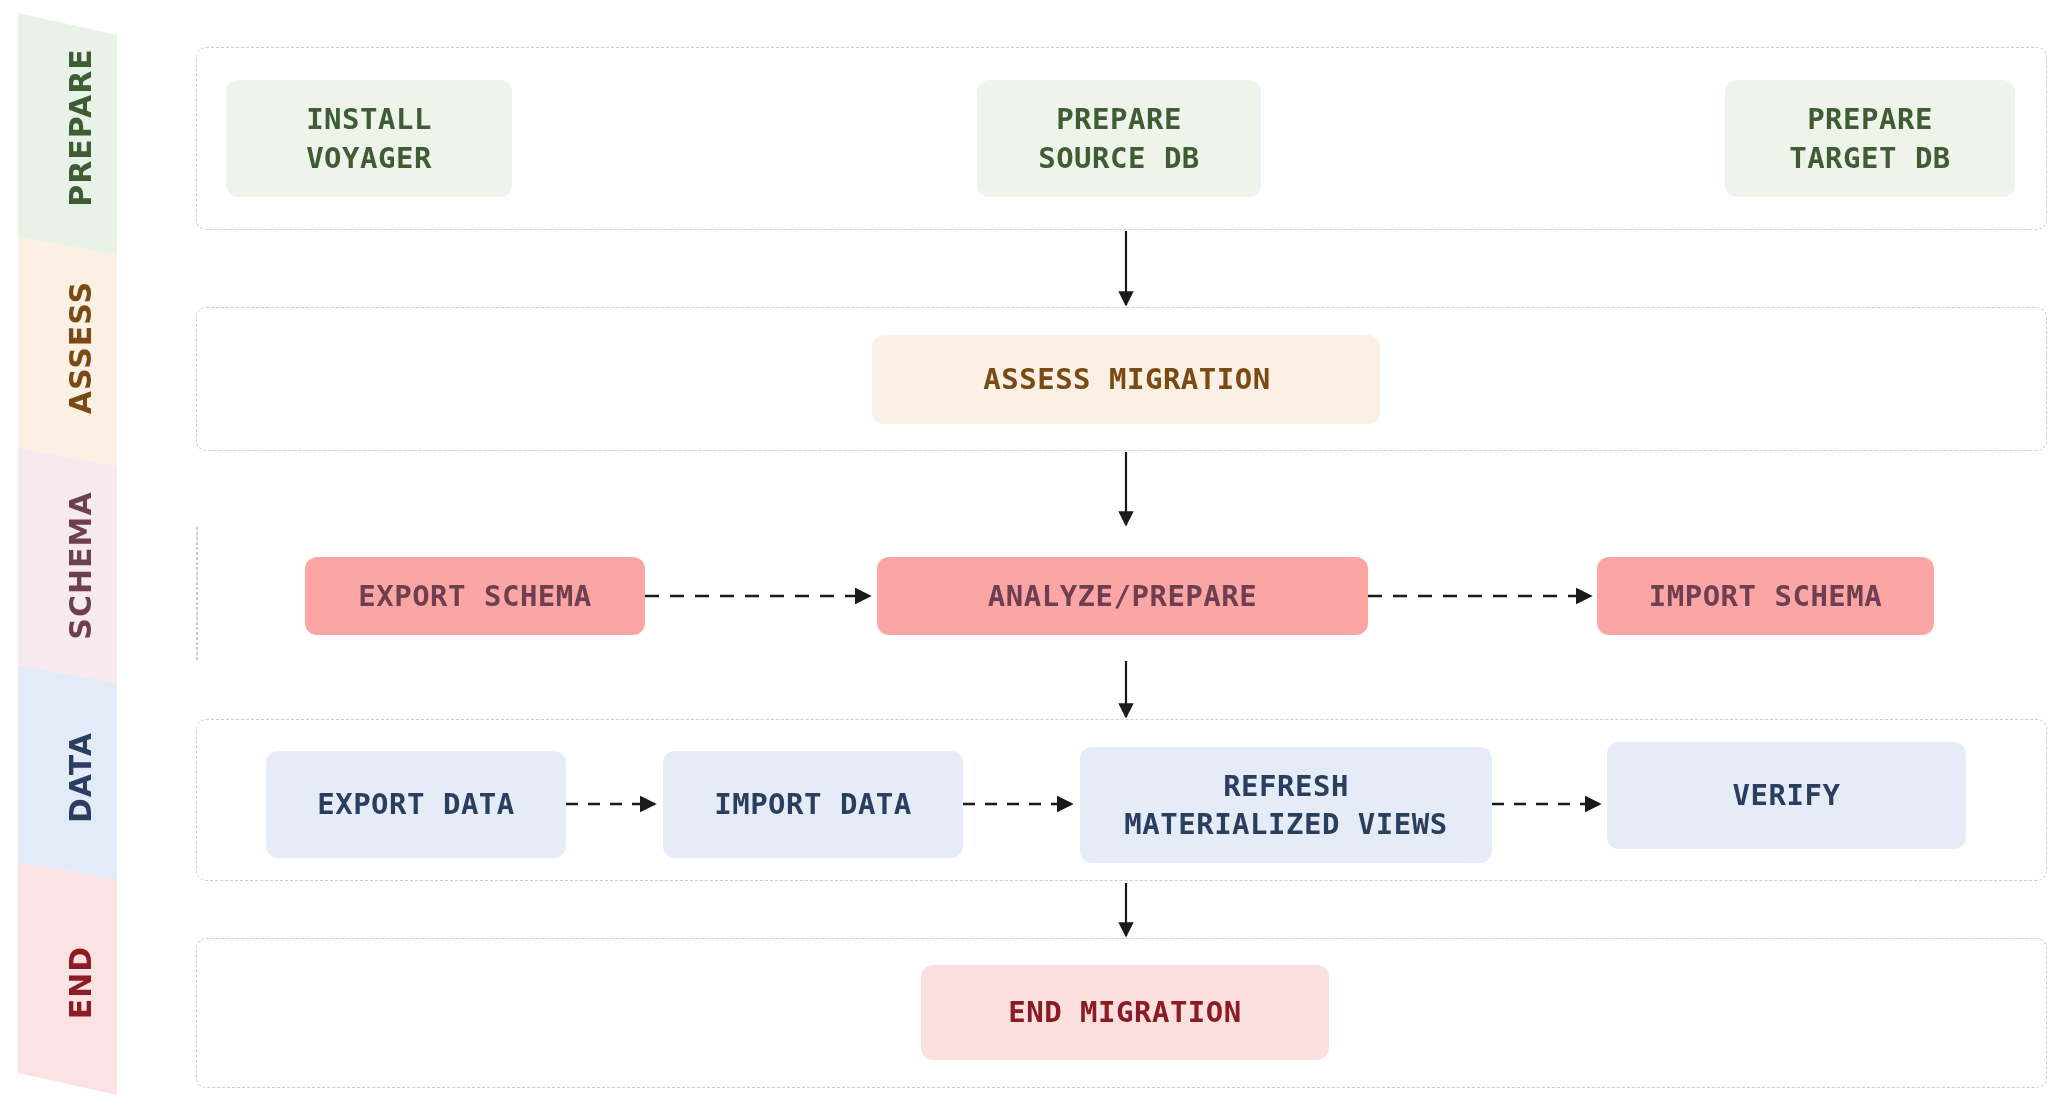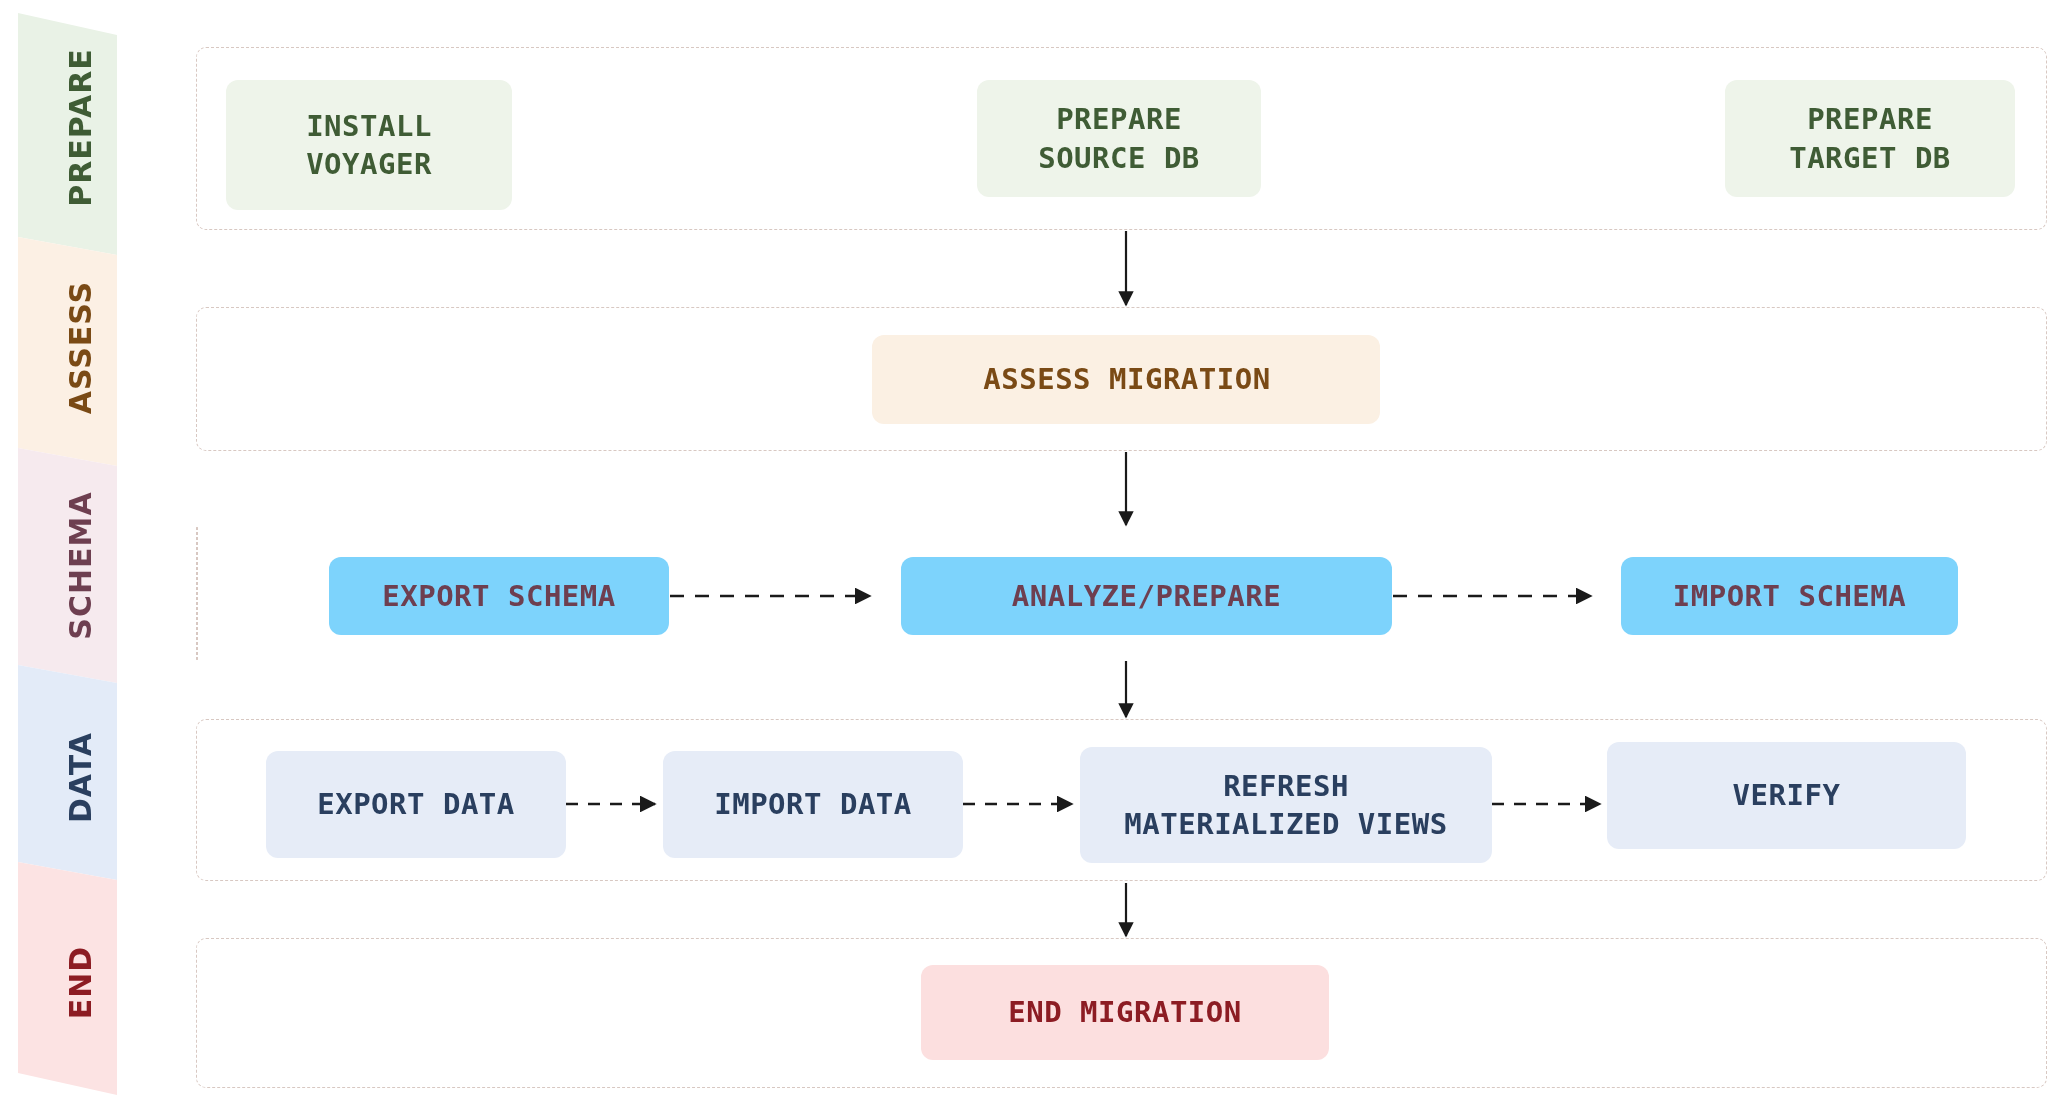--- a/index.html
+++ b/index.html
@@ -61,21 +61,21 @@
     font-weight: bold;
     font-size: 29px;
     line-height: 1.32;
     letter-spacing: 0.5px;
     box-sizing: border-box;
     white-space: pre-line;
     padding: 4px 10px;
   }
   .n-prepare { background: #eef4ea; color: #3f5c35; }
   .n-assess  { background: #fbf0e3; color: #7a4a15; }
-  .n-schema  { background: #7dd3fc; color: #6e3f50; margin-left: 24px; }
+  .n-schema  { background: #fca5a5; color: #6e3f50; }
   .n-data    { background: #e6ecf7; color: #2a3f5f; }
   .n-end     { background: #fcdfdf; color: #8c1c23; }
 
   
   #connectors {
     position: absolute;
     left: 0;
     top: 0;
     width: 2067px;
     height: 1105px;
@@ -129,21 +129,21 @@
 
     <line x1="1368" y1="596" x2="1591" y2="596" stroke="#1a1a1a" stroke-width="2.4" stroke-dasharray="14 11" marker-end="url(#arrowDash)"></line>
 
     <line x1="566" y1="804" x2="655" y2="804" stroke="#1a1a1a" stroke-width="2.4" stroke-dasharray="12 10" marker-end="url(#arrowDash)"></line>
 
     <line x1="963" y1="804" x2="1072" y2="804" stroke="#1a1a1a" stroke-width="2.4" stroke-dasharray="12 10" marker-end="url(#arrowDash)"></line>
 
     <line x1="1492" y1="804" x2="1600" y2="804" stroke="#1a1a1a" stroke-width="2.4" stroke-dasharray="12 10" marker-end="url(#arrowDash)"></line>
   </svg>
 
-  <div class="node n-prepare" style="left:226px; top:80px; width:286px; height:130px;">INSTALL
+  <div class="node n-prepare" style="left:226px; top:80px; width:286px; height:117px;">INSTALL
 VOYAGER</div>
 
   <div class="node n-prepare" style="left:977px; top:80px; width:284px; height:117px;">PREPARE
 SOURCE DB</div>
 
   <div class="node n-prepare" style="left:1725px; top:80px; width:290px; height:117px;">PREPARE
 TARGET DB</div>
 
   <div class="node n-assess" style="left:872px; top:335px; width:508px; height:89px;padding-left:12px;">ASSESS MIGRATION</div>
 

